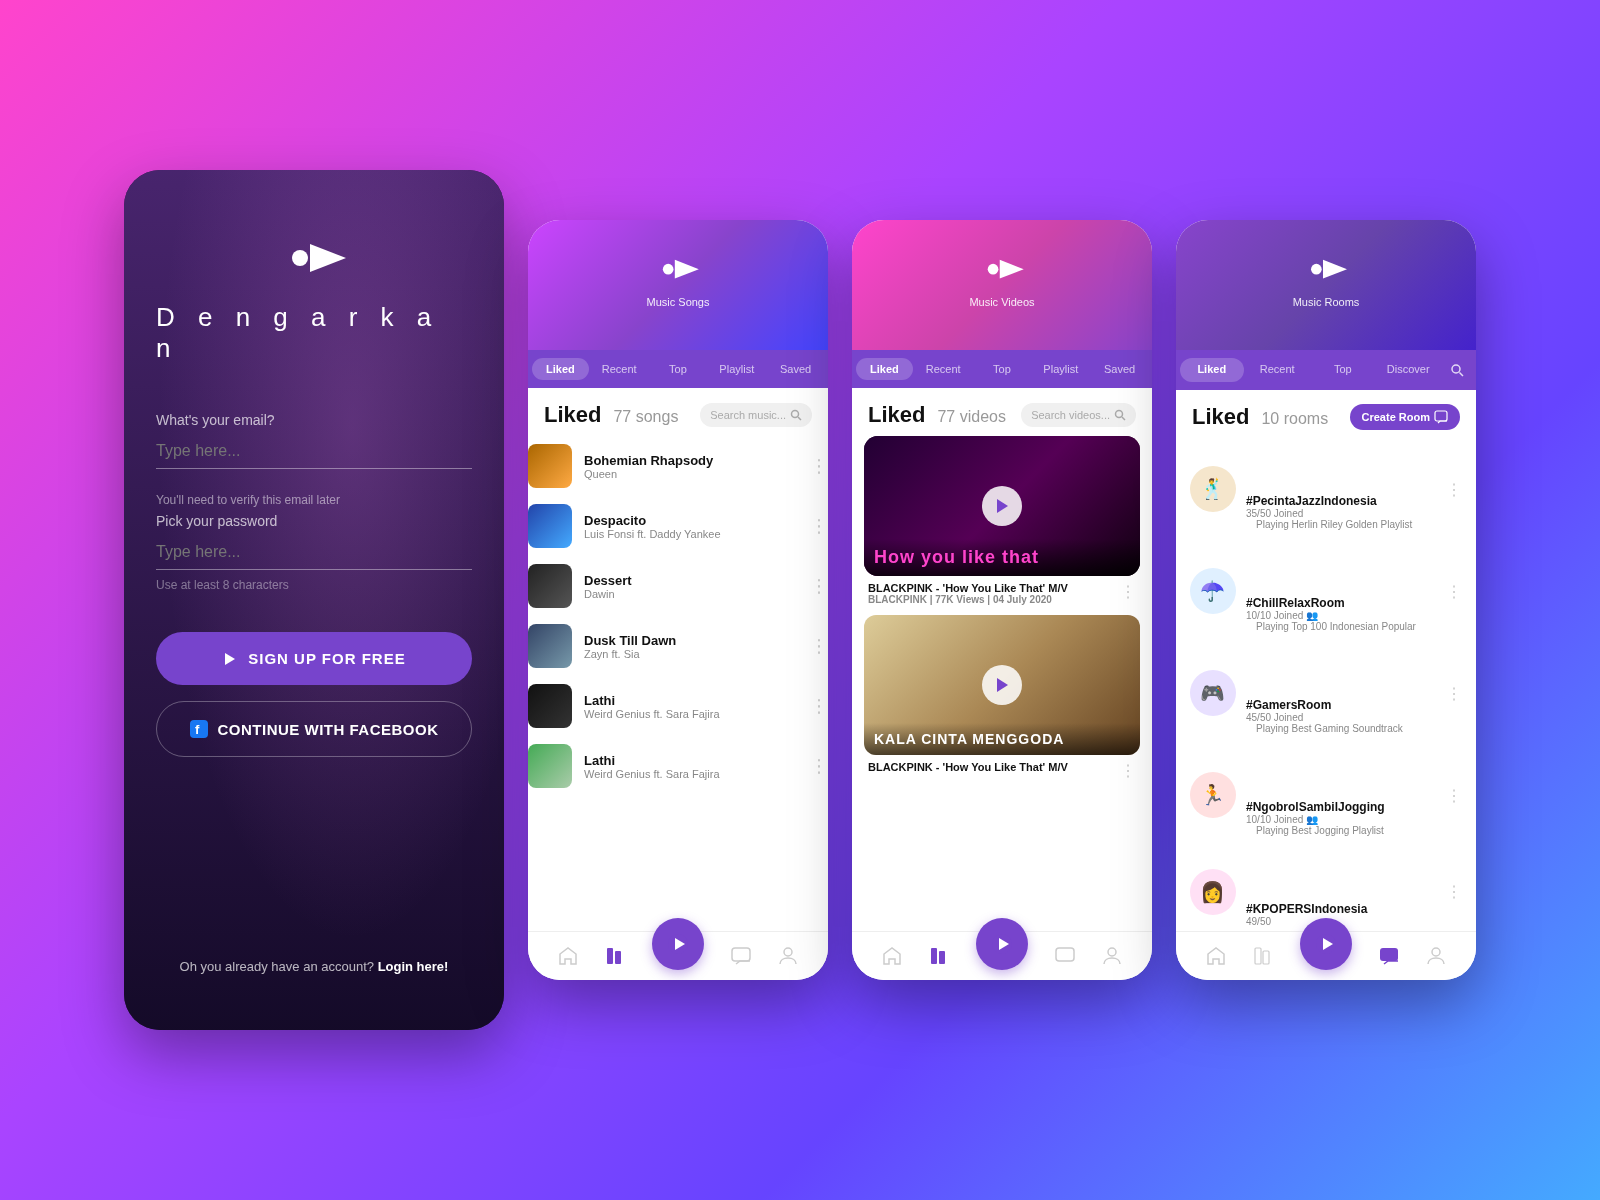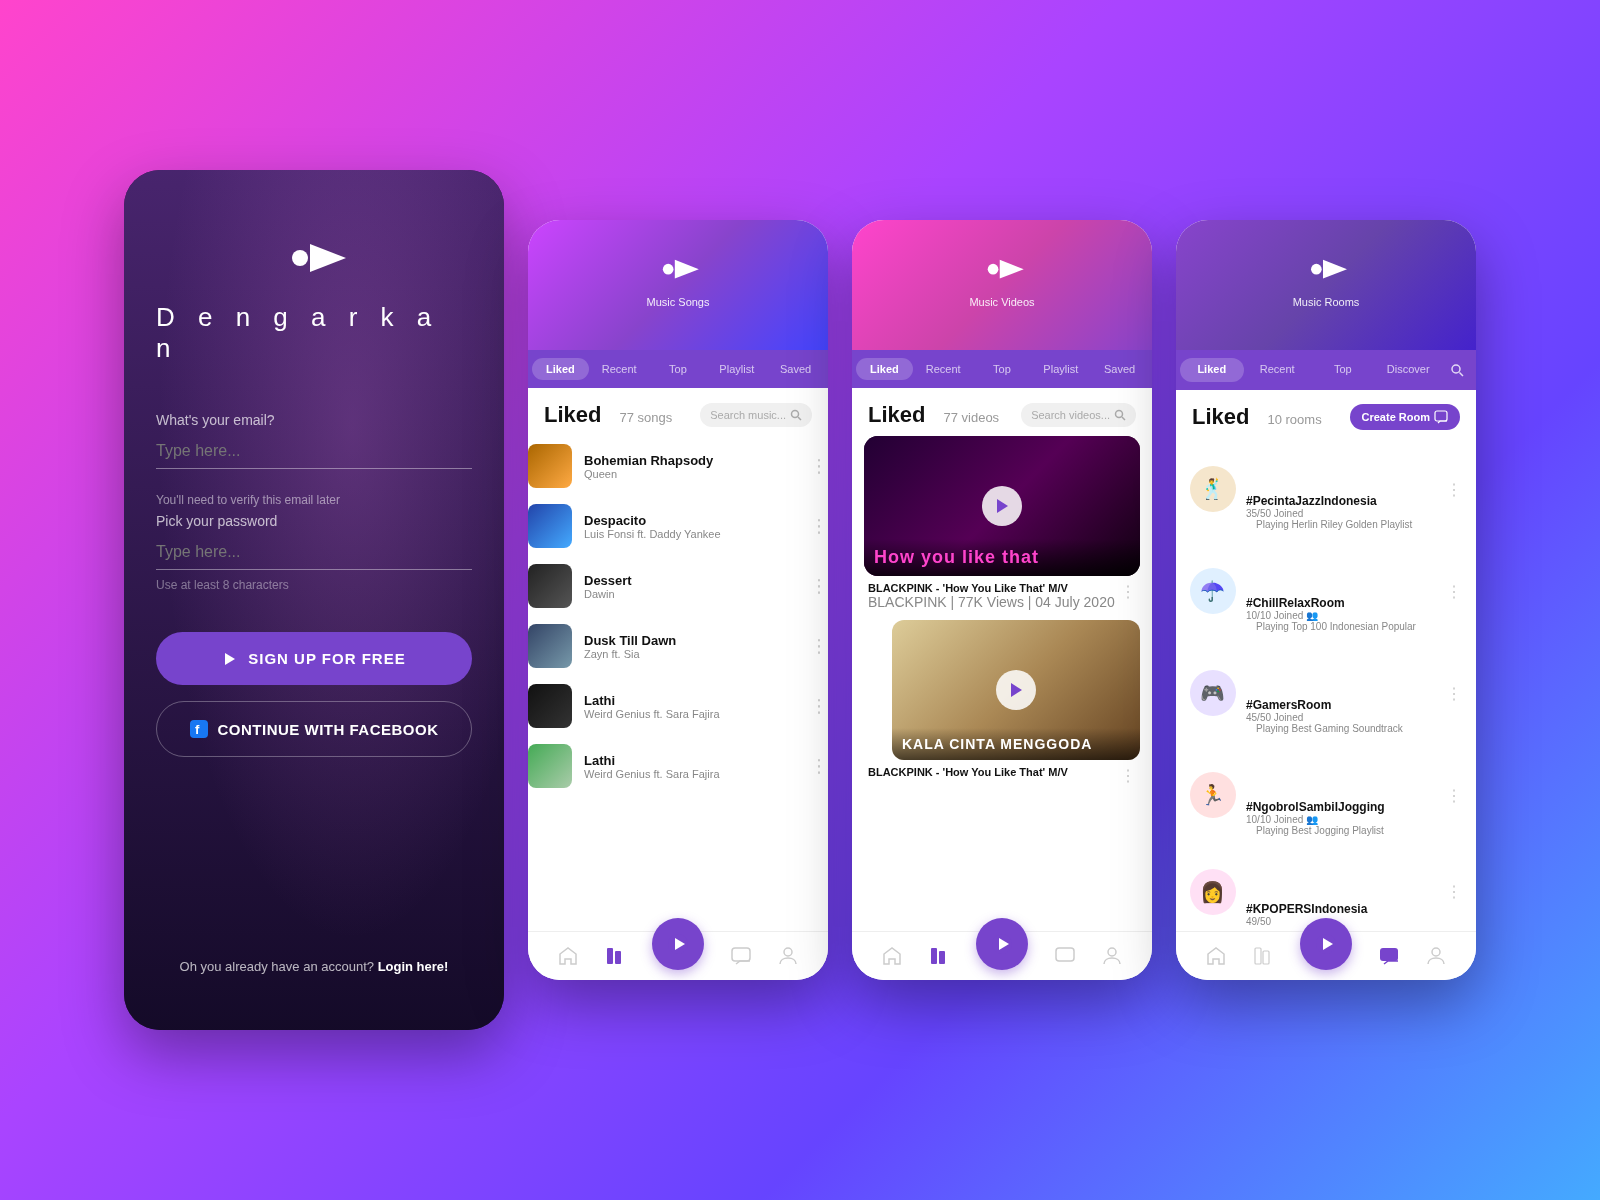--- a/index.html
+++ b/index.html
@@ -244,23 +244,23 @@
       align-items: center;
       justify-content: space-between;
       padding: 14px 16px 8px;
     }
     .section-title {
       font-size: 22px;
       font-weight: 800;
       color: #111;
     }
     .section-count {
-      font-size: 13px;
+      font-size: 16px;
       color: #999;
-      margin-left: 12px;
+      margin-left: 6px;
     }
     .search-pill {
       display: flex;
       align-items: center;
       background: #f0f0f0;
       border-radius: 16px;
       padding: 6px 10px;
       gap: 4px;
       font-size: 11px;
       color: #aaa;
@@ -378,22 +378,23 @@
       justify-content: space-between;
       margin-top: 6px;
       padding: 0 4px;
     }
     .video-title {
       font-size: 11px;
       font-weight: 600;
       color: #111;
     }
     .video-sub {
-      font-size: 14px;
+      font-size: 10px;
       color: #888;
+      font-weight: bold;
     }
 
     
     .room-item {
       display: flex;
       align-items: center;
       padding: 10px 14px;
       gap: 10px;
       cursor: pointer;
     }
@@ -680,21 +681,21 @@
         <div class="video-meta">
           <div>
             <div class="video-title">BLACKPINK - 'How You Like That' M/V</div>
             <div class="video-sub">BLACKPINK | 77K Views | 04 July 2020</div>
           </div>
           <div style="color:#ccc;font-size:16px;cursor:pointer;">⋮</div>
         </div>
       </div>
 
       <div class="video-item">
-        <div class="video-thumb" style="position:relative;background:linear-gradient(135deg,#ddcc99,#aa8855,#664422);margin-left:28px;">
+        <div class="video-thumb" style="position:relative;background:linear-gradient(135deg,#ddcc99,#aa8855,#664422);">
           <div style="position:absolute;bottom:0;left:0;right:0;padding:8px 10px;background:linear-gradient(transparent,rgba(0,0,0,0.6));">
             <div style="color:#fff;font-size:14px;font-weight:900;letter-spacing:1px;">KALA CINTA MENGGODA</div>
           </div>
           <div class="play-overlay">
             <div class="play-circle">
               <svg width="14" height="16" viewBox="0 0 14 16" fill="none">
                   <polygon points="2,1 13,8 2,15" fill="#7744cc"></polygon>
                 </svg>
             </div>
           </div>

